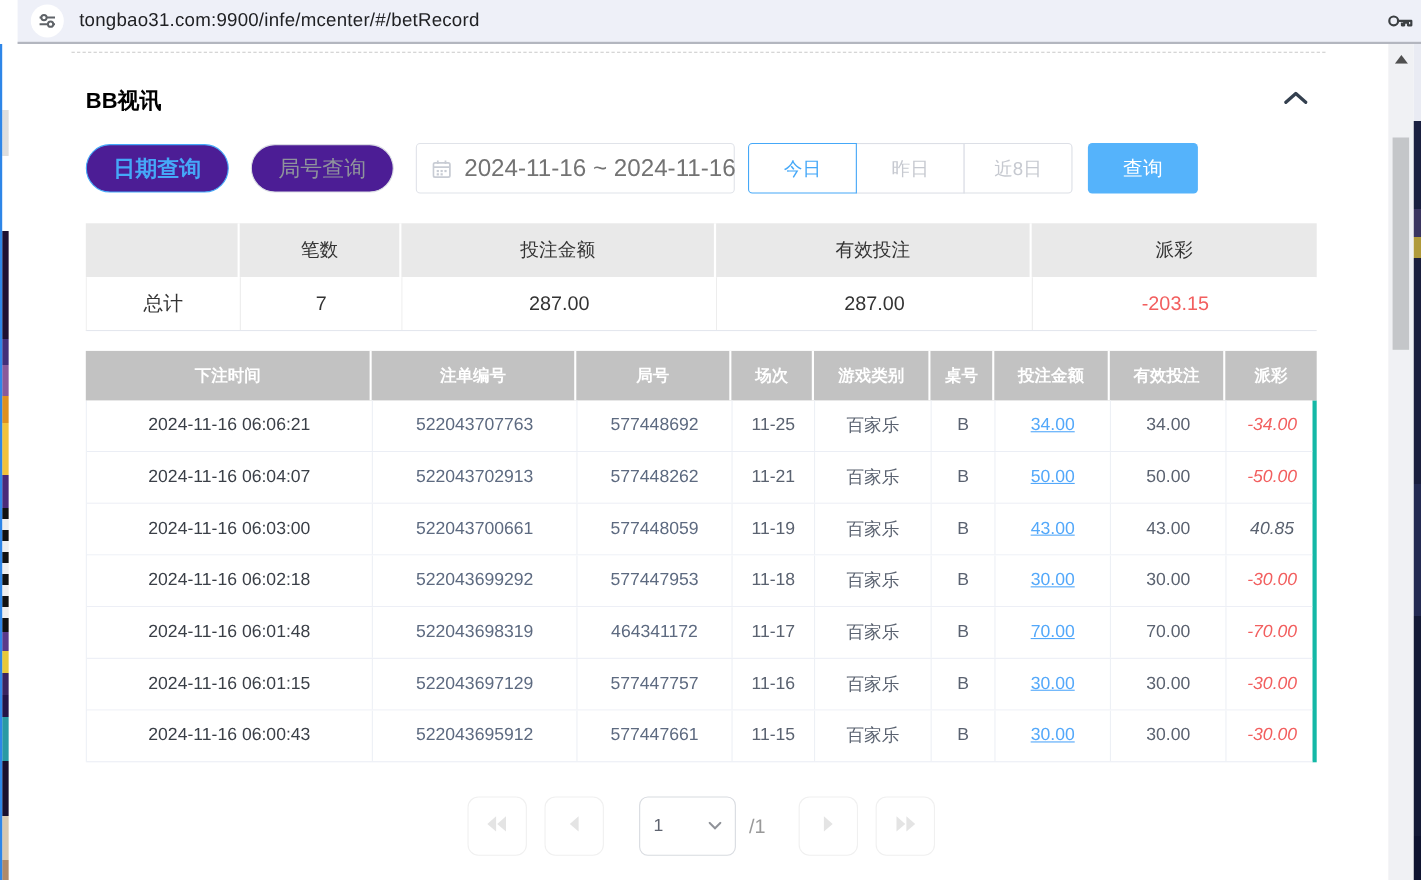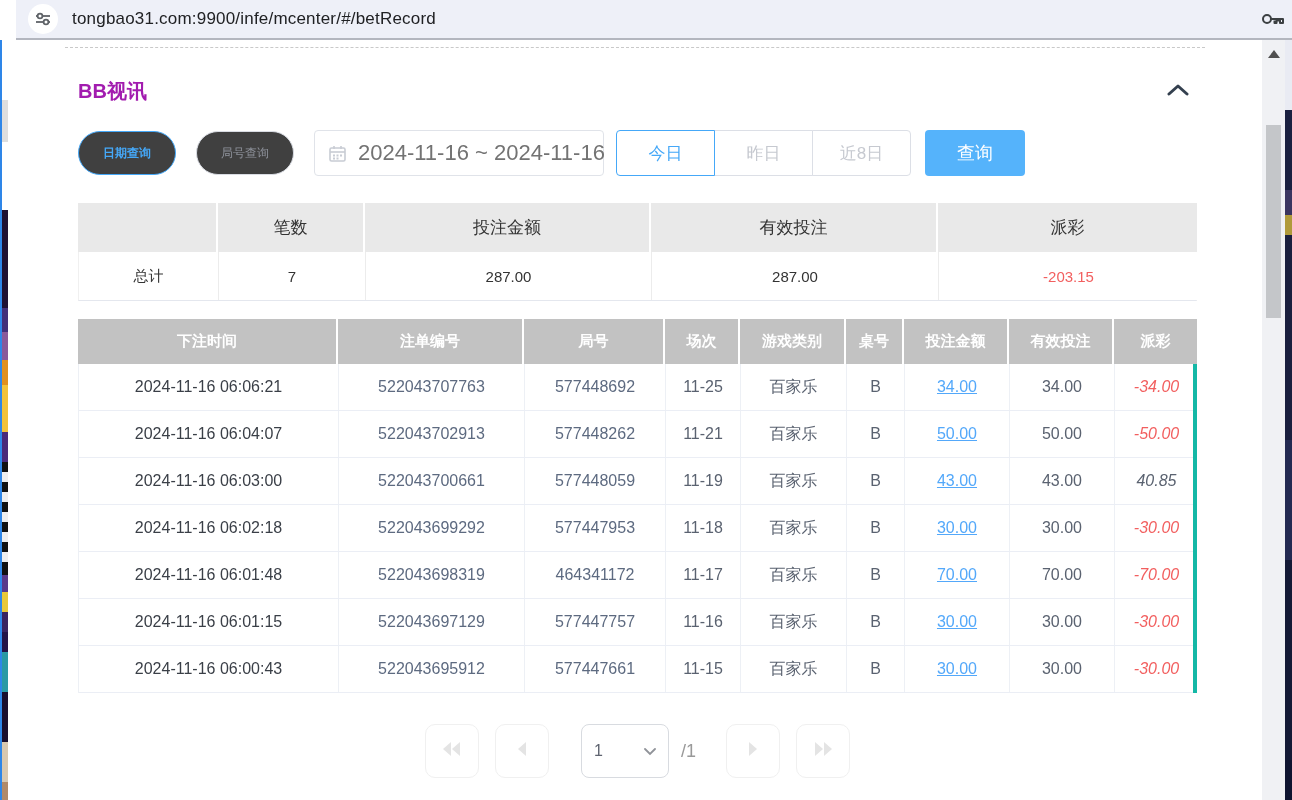--- a/index.html
+++ b/index.html
@@ -72,28 +72,28 @@
   .dashed-top {
     position:absolute; top:7px; left:57px; right:57px;
     border-top:1px dashed #c9c9c9;
   }
   .content { padding:0 65px 0 70px; }
 
   .title-row {
     margin-top:36px; height:30px;
     display:flex; align-items:center; justify-content:space-between;
   }
-  .panel-title { font-size:20px; font-weight:bold; color:#a21caf; }
+  .panel-title { font-size:20px; font-weight:bold; color:#000000; }
   .collapse-btn { cursor:pointer; padding:4px 8px; display:flex; align-items:center; }
 
   
   .filter-row { margin-top:24px; display:flex; align-items:center; height:46px; }
   .pill {
-    height:44px; padding:0 24px; border-radius:22px; background:#404040;
-    font-size:12px; display:flex; align-items:center; cursor:pointer;
+    height:44px; padding:0 24px; border-radius:22px; background:#4c1d95;
+    font-size:20px; display:flex; align-items:center; cursor:pointer;
   }
   .pill-active { border:1px solid #45a8f8; color:#45a8f8; font-weight:bold; }
   .pill-idle { border:1px solid #d9dce3; color:#8f939c; margin-left:20px; }
   .date-box {
     margin-left:20px; width:290px; height:46px; border:1px solid #e0e3e9;
     border-radius:4px; display:flex; align-items:center; padding:0 14px;
     cursor:pointer; background:#fff;
   }
   .date-box .cal { margin-right:12px; display:flex; }
   .date-text { font-size:22px; color:#737373; white-space:nowrap; }
@@ -118,21 +118,21 @@
     display:grid; grid-template-columns:140px 147px 286px 287px 259px;
   }
   .summary-head .scell {
     background:#e9e9e9; height:49px; font-size:17px; color:#333;
     display:flex; align-items:center; justify-content:center;
     border-right:2px solid #fff;
   }
   .summary-head .scell:last-child { border-right:none; }
   .summary-body { border-bottom:1px solid #e4e7ee; border-left:1px solid #f0f0f0; border-right:1px solid #f0f0f0; }
   .summary-body .scell {
-    height:48px; font-size:15px; color:#333; background:#fff;
+    height:48px; font-size:18px; color:#333; background:#fff;
     display:flex; align-items:center; justify-content:center;
     border-right:1px solid #ececec;
   }
   .summary-body .scell:last-child { border-right:none; }
   .neg { color:#f25f5f !important; }
 
   
   .bet-table { margin-top:18px; width:1119px; }
   .bet-head, .brow {
     display:grid;

